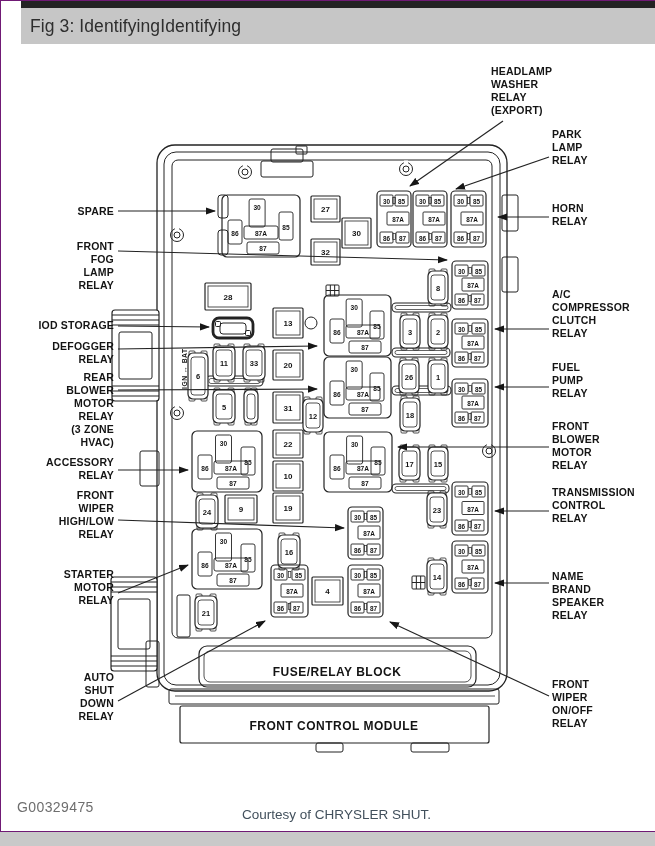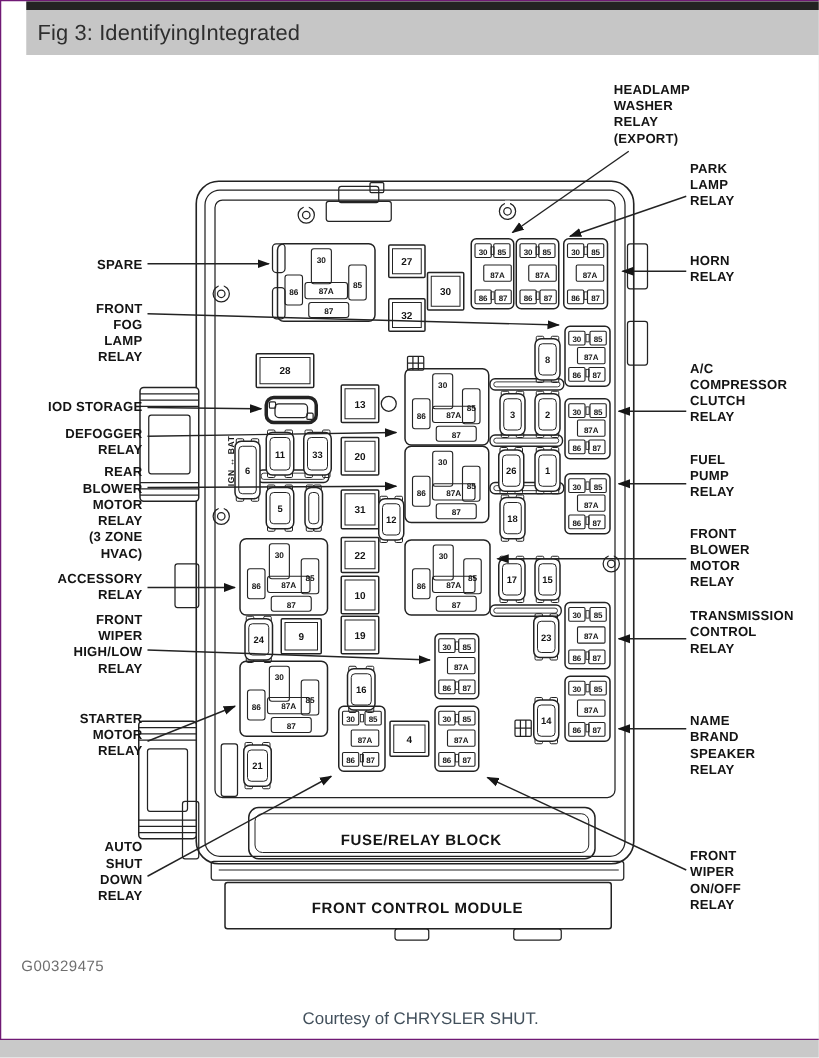--- a/index.html
+++ b/index.html
@@ -15,36 +15,36 @@
   }
   .topbar{height:7px;background:#232323;width:100%;}
   .titlebar{
     height:36px;background:#c6c6c6;display:flex;align-items:center;
     padding-left:9px;font-size:17.5px;color:#2e2e2e;letter-spacing:.1px;
   }
   .titlebar .hl{background:#fdf500;padding:2px 3px;color:#262626;}
   .canvas{position:absolute;left:0;top:0;width:651px;height:830px;pointer-events:none;}
   svg text{fill:#141414;}
   .gcode{
-    position:absolute;left:16px;top:765px;font-size:12px;color:#6e6e6e;
+    position:absolute;left:16px;top:798px;font-size:14px;color:#6e6e6e;
     letter-spacing:.4px;
   }
   .courtesy{
     position:absolute;left:0;top:806px;width:100%;text-align:center;
     font-size:13.5px;color:#42505c;
   }
 </style>
 </head>
 <body>
 
 <div class="page">
   <div class="topbar"></div>
   <div class="titlebar">
     <span>Fig 3: Identifying </span>
-    <span> Integrated</span>
+    <span> Identifying</span>
   </div>
 
   <div class="canvas">
     <svg id="diagram" width="651" height="830" viewBox="2 2 651 830" xmlns="http://www.w3.org/2000/svg">
       <defs>
         <marker id="arw" markerWidth="10" markerHeight="8" refX="9" refY="4" orient="auto" markerUnits="userSpaceOnUse">
           <polygon points="0,0.4 10,4 0,7.6" fill="#161616"></polygon>
         </marker>
       </defs>
     <g>

